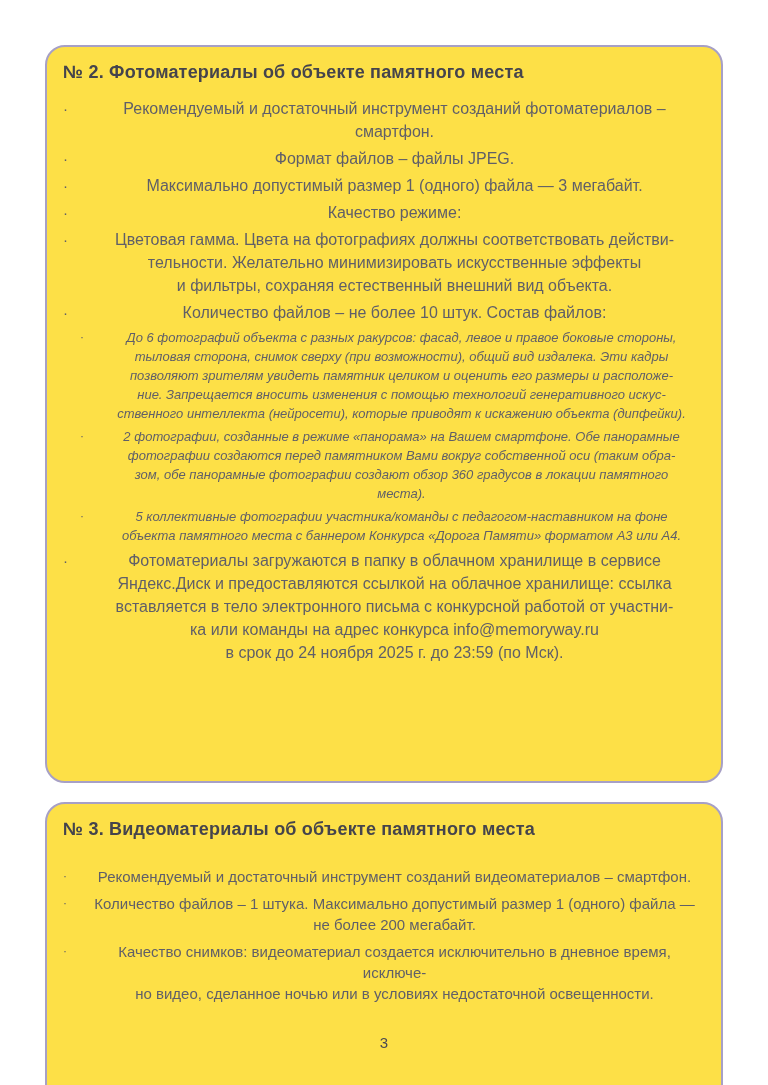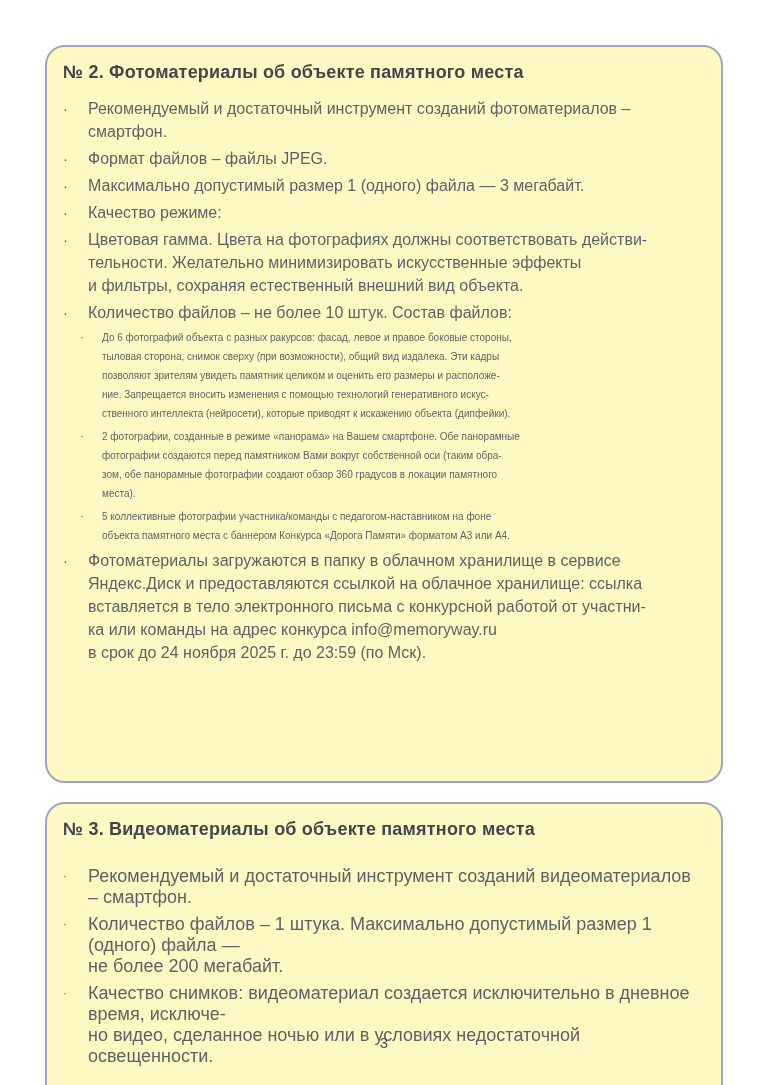--- a/index.html
+++ b/index.html
@@ -19,34 +19,34 @@
     width:768px;height:1085px;
     background:#ffffff;
     overflow:hidden;
   }
   .card{
     position:absolute;
     left:45px;
     width:678px;
     border:2px solid var(--border-color);
     border-radius:20px;
-    background:#fef9c3;
+    background:#fde047;
     padding:12px 20px 10px 16px;
   }
   .card-photo{top:45px;min-height:738px;}
   .card-video{top:802px;height:330px;}
   .card-title{
     font-size:18px;
     line-height:26px;
     font-weight:700;
     color:var(--title-color);
     letter-spacing:0.2px;
     margin-bottom:12px;
   }
-  ul.bullets{list-style:none;}
+  ul.bullets{list-style:none;text-align:center;}
   ul.bullets li{
     display:grid;
     margin-bottom:4px;
   }
   li .marker::before{content:"·";}
   li .marker{
     color:var(--text-color);
     text-align:left;
   }
   li .text{
@@ -55,26 +55,26 @@
   }
   
   .card-photo li.level-1{grid-template-columns:25px 1fr;}
   .card-photo li.level-1 .text{font-size:16px;line-height:23px;}
   .card-photo li.level-1 .marker{font-size:15px;line-height:23px;}
   .card-photo li.level-2{
     grid-template-columns:22px 1fr;
     margin-left:17px;
     margin-bottom:4px;
   }
-  .card-photo li.level-2 .text{font-size:10px;line-height:19px;}
+  .card-photo li.level-2 .text{font-size:13px;line-height:19px;font-style:italic;}
   .card-photo li.level-2 .marker{font-size:12px;line-height:19px;}
   
   .card-video .card-title{margin-bottom:24px;}
   .card-video li.level-1{grid-template-columns:25px 1fr;margin-bottom:6px;}
-  .card-video li.level-1 .text{font-size:18px;line-height:21px;}
+  .card-video li.level-1 .text{font-size:15px;line-height:21px;}
   .card-video li.level-1 .marker{font-size:12px;line-height:21px;}
   .page-number{
     position:absolute;
     left:0;right:0;
     top:1034px;
     text-align:center;
     font-size:15px;
     color:#4b4a52;
   }
 </style>

